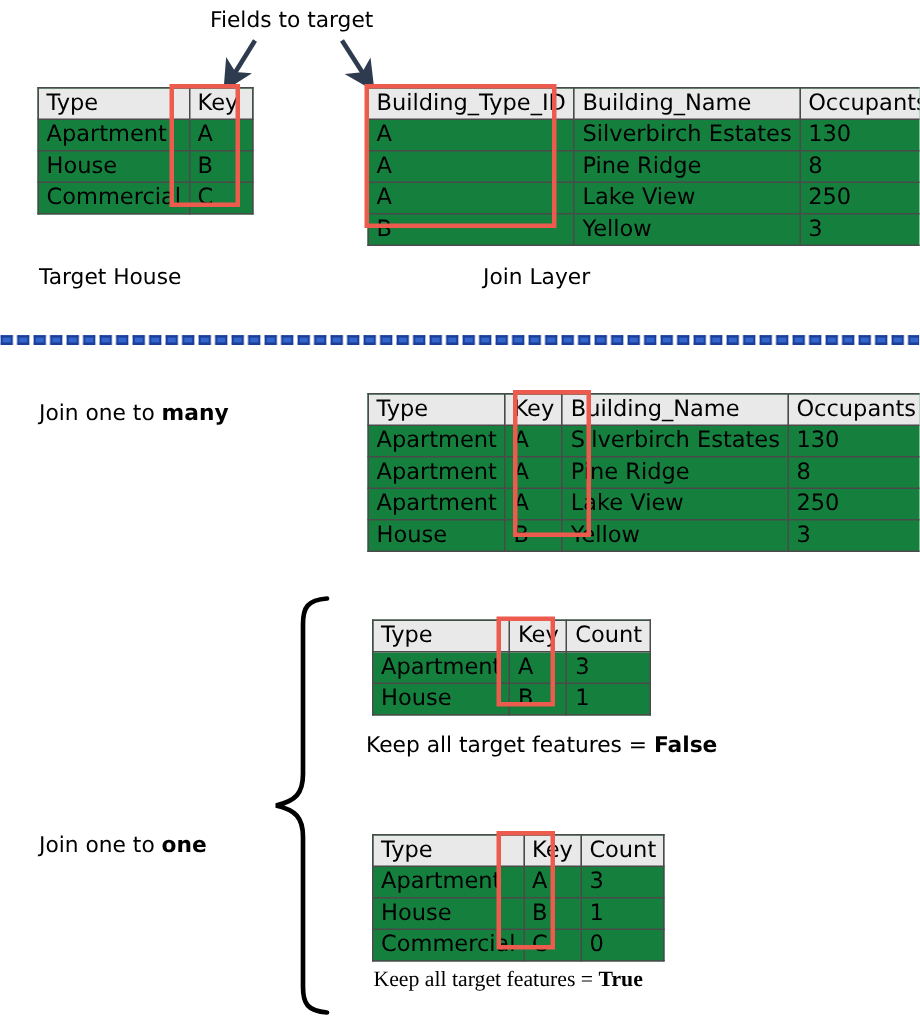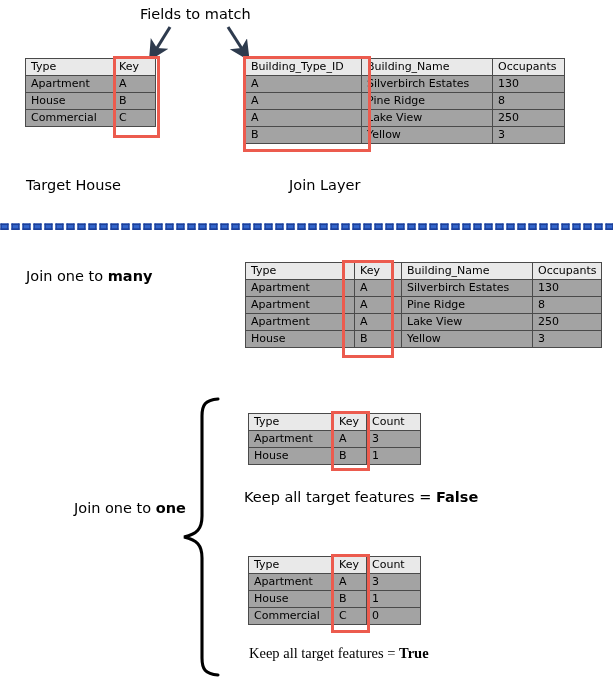--- a/index.html
+++ b/index.html
@@ -13,22 +13,22 @@
     position: relative;
     font-family: "DejaVu Sans", "Liberation Sans", sans-serif;
     color: #000000;
     overflow: hidden;
   }
   .abs { position: absolute; }
 
   
   table.grid {
     border-collapse: collapse;
-    background: #a3a3a3;
-    font-size: 11px;
+    background: #15803d;
+    font-size: 15px;
     line-height: 1;
   }
   table.grid th, table.grid td {
     border: 1px solid #4a4a4a;
     padding: 2px 5px 3px 5px;
     text-align: left;
     font-weight: normal;
     white-space: nowrap;
     height: 13px;
     box-sizing: border-box;
@@ -64,21 +64,21 @@
     width: 613px;
     height: 10px;
   }
 
   
   .brace-svg { display: block; }
 </style>
 </head>
 <body>
 
-<div class="abs txt big" style="left:140px; top:6px;">Fields to match</div>
+<div class="abs txt big" style="left:140px; top:6px;">Fields to target</div>
 
 <div class="abs" style="left:140px; top:24px;">
   <svg class="arrow-svg" width="46" height="38" viewBox="0 0 46 38">
     <defs>
       <marker id="ahL" markerWidth="7" markerHeight="7" refX="3.2" refY="3.2" orient="auto">
         <path d="M0,0 L6.6,3.2 L0,6.6 L1.7,3.2 Z" fill="#2e3b4e"></path>
       </marker>
     </defs>
     <line x1="30" y1="3" x2="14.5" y2="28" stroke="#2e3b4e" stroke-width="3.1" marker-end="url(#ahL)"></line>
   </svg>
@@ -150,21 +150,21 @@
         <td>B</td>
         <td>Yellow</td>
         <td>3</td>
       </tr>
     </tbody>
   </table>
 </div>
 <div class="redbox" style="left:243px; top:56px; width:128px; height:96px;"></div>
 
 <div class="abs txt big" style="left:26px; top:177px;">Target House</div>
-<div class="abs txt big" style="left:289px; top:177px;">Join Layer</div>
+<div class="abs txt big" style="left:322px; top:177px;">Join Layer</div>
 
 <div class="divider" style="top:217px;">
   <svg width="613" height="10" viewBox="0 0 613 10">
     <g fill="#2a5cc8">
       <rect x="0" y="0" width="613" height="10" fill="#ffffff"></rect>
     </g>
     <g>
       <pattern id="dashpat" x="0" y="0" width="11" height="10" patternUnits="userSpaceOnUse">
         <rect x="0.5" y="1.5" width="8" height="6" fill="#3366cc"></rect>
         <rect x="0.5" y="1.5" width="8" height="1.6" fill="#1b3f99"></rect>
@@ -214,21 +214,21 @@
         <td>House</td>
         <td>B</td>
         <td>Yellow</td>
         <td>3</td>
       </tr>
     </tbody>
   </table>
 </div>
 <div class="redbox" style="left:342px; top:260px; width:52px; height:98px;"></div>
 
-<div class="abs txt big" style="left:26px; top:500px;margin-left:48px;">
+<div class="abs txt big" style="left:26px; top:556px;">
   <span>Join one to </span><span class="bold">one</span>
 </div>
 
 <div class="abs" style="left:178px; top:396px;">
   <svg class="brace-svg" width="44" height="282" viewBox="0 0 44 282">
     <path d="M40,3 C27,4 24,9 24,20 L24,120 C24,133 19,138 6,141 C19,144 24,149 24,162 L24,262 C24,273 27,278 40,279" fill="none" stroke="#000000" stroke-width="3.1" stroke-linecap="round"></path>
   </svg>
 </div>
 
 <div class="abs" style="left:248px; top:413px;">

